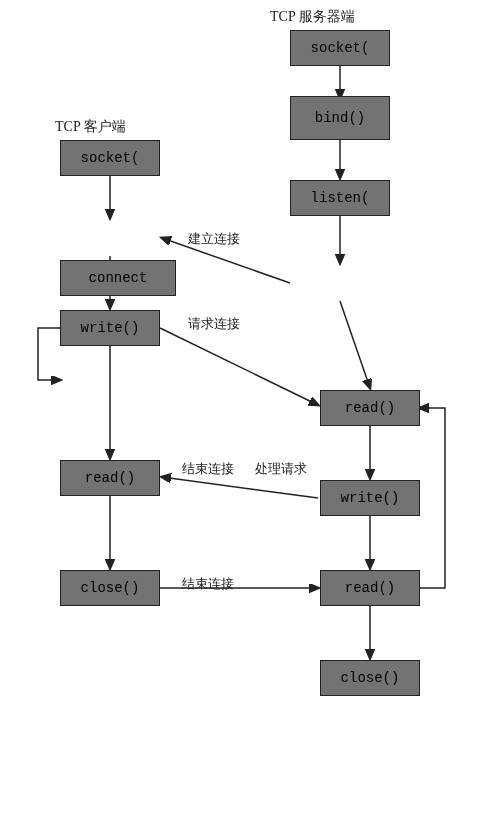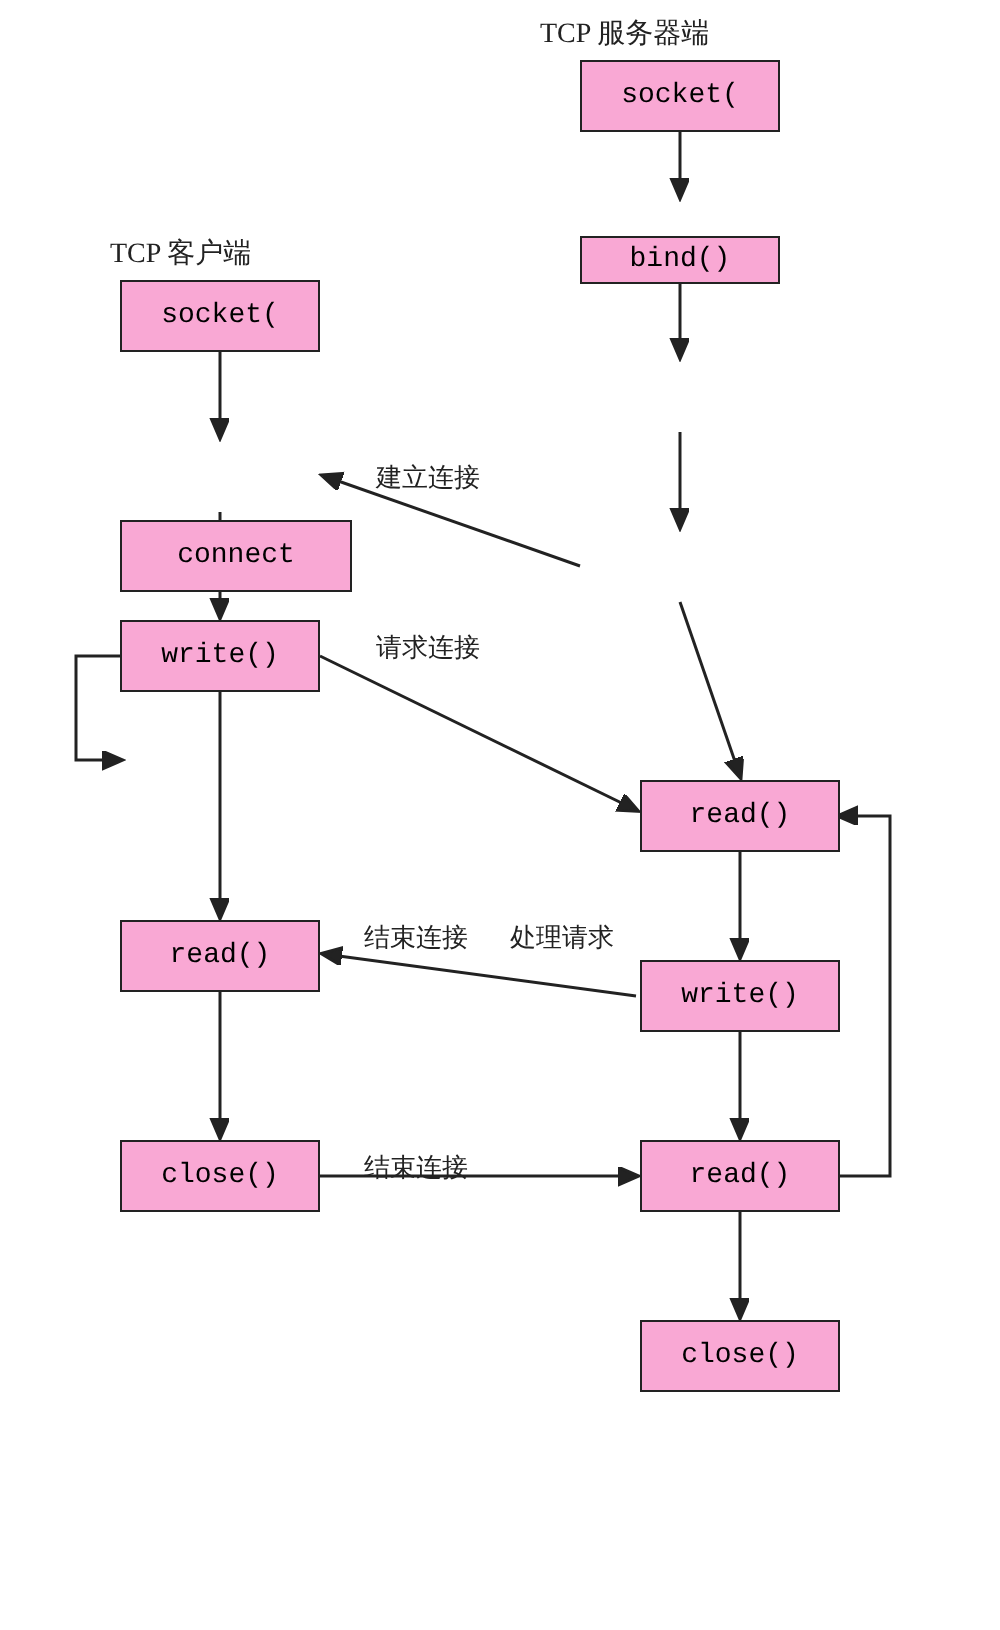--- a/index.html
+++ b/index.html
@@ -13,21 +13,21 @@
       position: relative;
     }
     .diagram {
       position: relative;
       width: 500px;
       height: 815px;
     }
     .box {
       position: absolute;
       border: 1.5px solid #222;
-      background: #f9a8d4;
+      background: #737373;
       display: flex;
       align-items: center;
       justify-content: center;
       font-size: 14px;
       font-family: "Courier New", monospace;
     }
     .label {
       position: absolute;
       font-size: 13px;
       font-family: "SimSun", "宋体", serif;
@@ -103,21 +103,22 @@
     <line x1="318" y1="498" x2="162" y2="477" marker-end="url(#arrow)"></line>
 
     <line x1="160" y1="588" x2="318" y2="588" marker-end="url(#arrow)"></line>
 
   </svg>
 
   <div class="title" style="left:270px; top:8px;">TCP 服务器端</div>
   <div class="title" style="left:55px; top:118px;">TCP 客户端</div>
 
   <div class="box" style="left:290px; top:30px; width:100px; height:36px;">socket(</div>
-  <div class="box" style="left:290px; top:118px; width:100px; height:24px;text-align:right;">bind()</div>
+  <div class="box" style="left:290px; top:96px; width:100px; height:44px;text-align:right;">bind()</div>
+  <div class="box" style="left:290px; top:180px; width:100px; height:36px;">listen(</div>
   <div class="box" style="left:320px; top:390px; width:100px; height:36px;">read()</div>
   <div class="box" style="left:320px; top:480px; width:100px; height:36px;">write()</div>
   <div class="box" style="left:320px; top:570px; width:100px; height:36px;">read()</div>
   <div class="box" style="left:320px; top:660px; width:100px; height:36px;">close()</div>
 
   <div class="box" style="left:60px; top:140px; width:100px; height:36px;">socket(</div>
   <div class="box" style="left:60px; top:220px; width:116px; height:36px;margin-top:40px;">connect</div>
   <div class="box" style="left:60px; top:310px; width:100px; height:36px;">write()</div>
   <div class="box" style="left:60px; top:460px; width:100px; height:36px;">read()</div>
   <div class="box" style="left:60px; top:570px; width:100px; height:36px;">close()</div>

